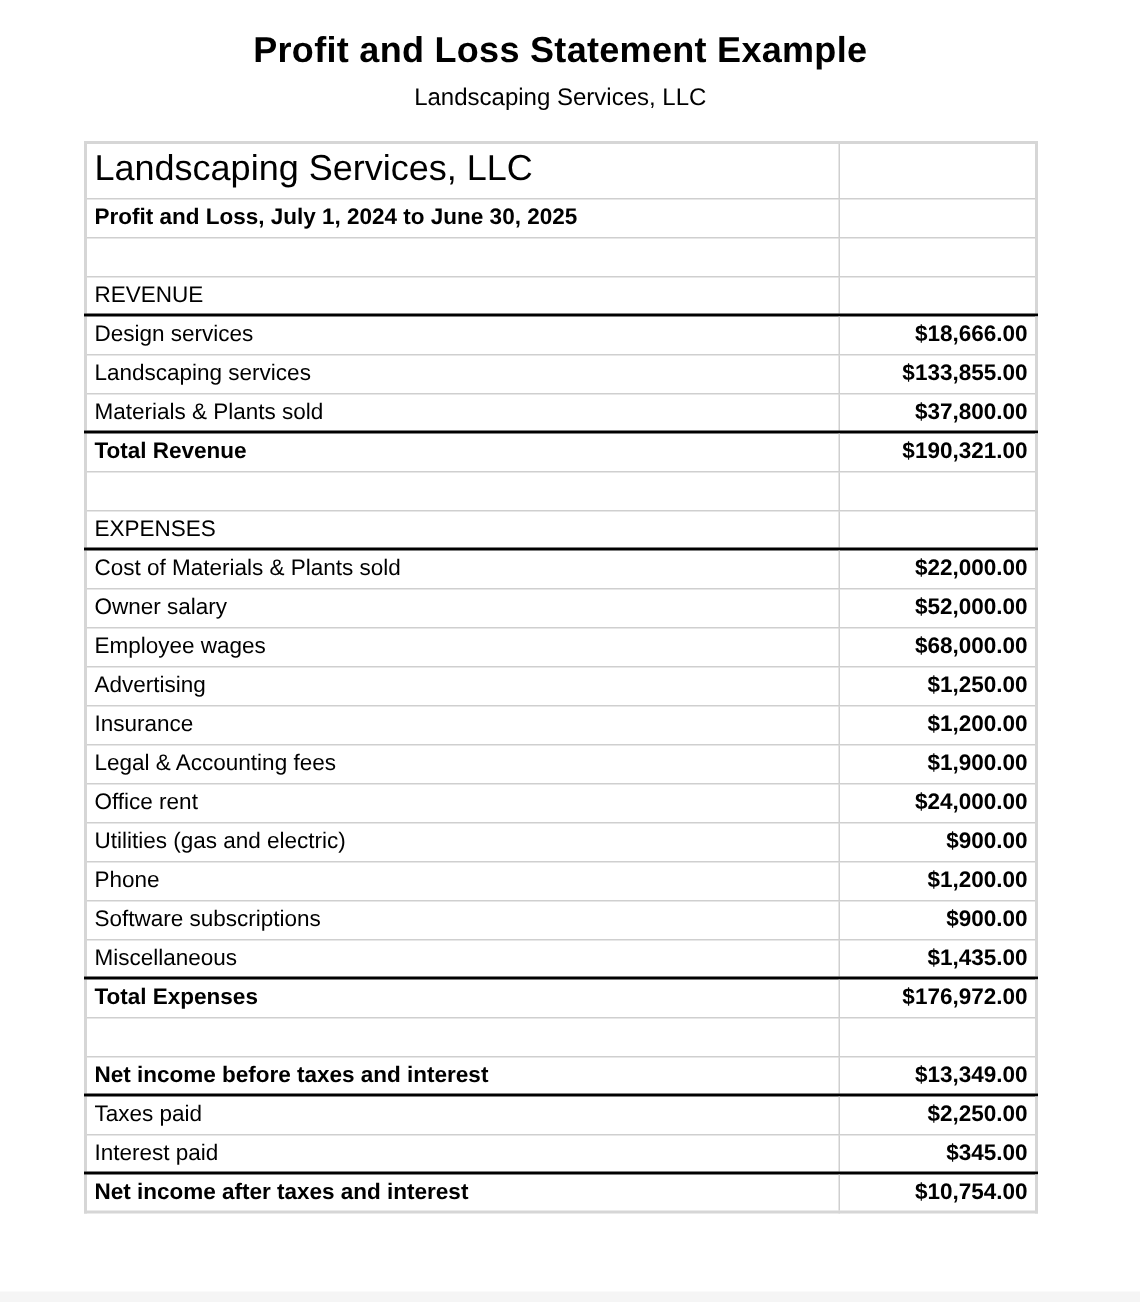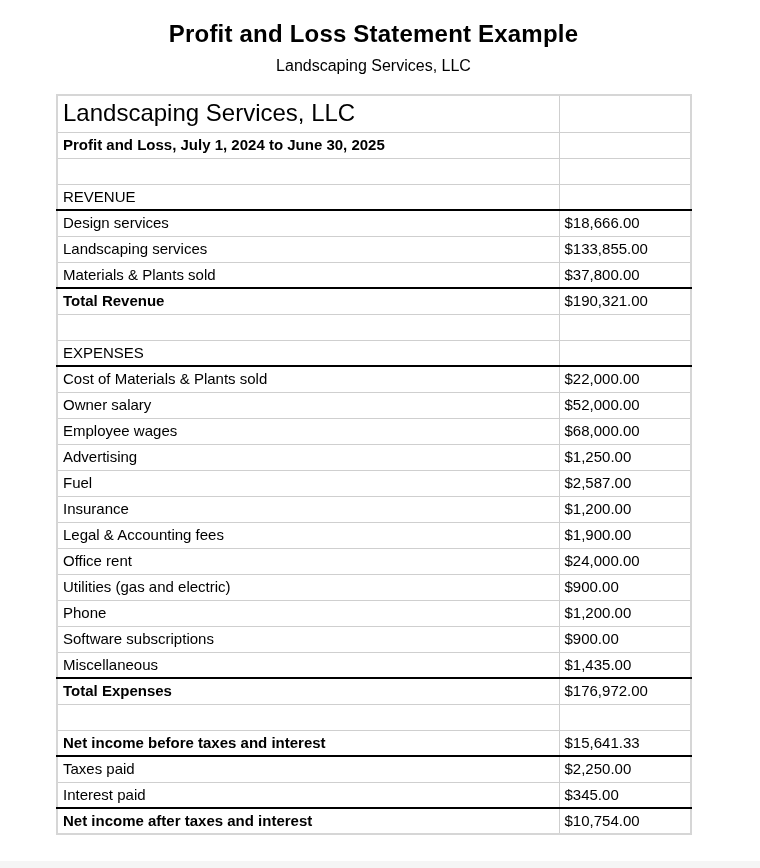--- a/index.html
+++ b/index.html
@@ -52,21 +52,23 @@
     border:1px solid var(--grid_line);
     height:26px;
     font-size:15px;
     color:var(--text);
     vertical-align:middle;
     padding:0 5px 1px 5px;
     overflow:hidden;
     white-space:nowrap;
   }
   table.pl td.amount{
+    text-align:right;
     padding-right:5px;
+    font-weight:bold;
   }
   
   tr.row-company td{height:37px;}
   tr.row-company td.label{
     font-size:24px;
     font-weight:normal;
     padding-left:5px;
   }
   tr.row-period td.label{font-weight:bold;}
   tr.row-section td.label{font-weight:normal;}
@@ -144,24 +146,20 @@
     </tr>
         <tr class="row-item">
       <td class="label">Employee wages</td>
       <td class="amount">$68,000.00</td>
     </tr>
         <tr class="row-item">
       <td class="label">Advertising</td>
       <td class="amount">$1,250.00</td>
     </tr>
         <tr class="row-item">
-      <td class="label">Fuel</td>
-      <td class="amount">$2,587.00</td>
-    </tr>
-        <tr class="row-item">
       <td class="label">Insurance</td>
       <td class="amount">$1,200.00</td>
     </tr>
         <tr class="row-item">
       <td class="label">Legal &amp; Accounting fees</td>
       <td class="amount">$1,900.00</td>
     </tr>
         <tr class="row-item">
       <td class="label">Office rent</td>
       <td class="amount">$24,000.00</td>
@@ -185,21 +183,21 @@
         <tr class="row-total">
       <td class="label">Total Expenses</td>
       <td class="amount">$176,972.00</td>
     </tr>
         <tr class="row-blank">
       <td class="label"></td>
       <td class="amount"></td>
     </tr>
         <tr class="row-total thick-bottom">
       <td class="label">Net income before taxes and interest</td>
-      <td class="amount">$15,641.33</td>
+      <td class="amount">$13,349.00</td>
     </tr>
         <tr class="row-item">
       <td class="label">Taxes paid</td>
       <td class="amount">$2,250.00</td>
     </tr>
         <tr class="row-item thick-bottom">
       <td class="label">Interest paid</td>
       <td class="amount">$345.00</td>
     </tr>
         <tr class="row-total">

